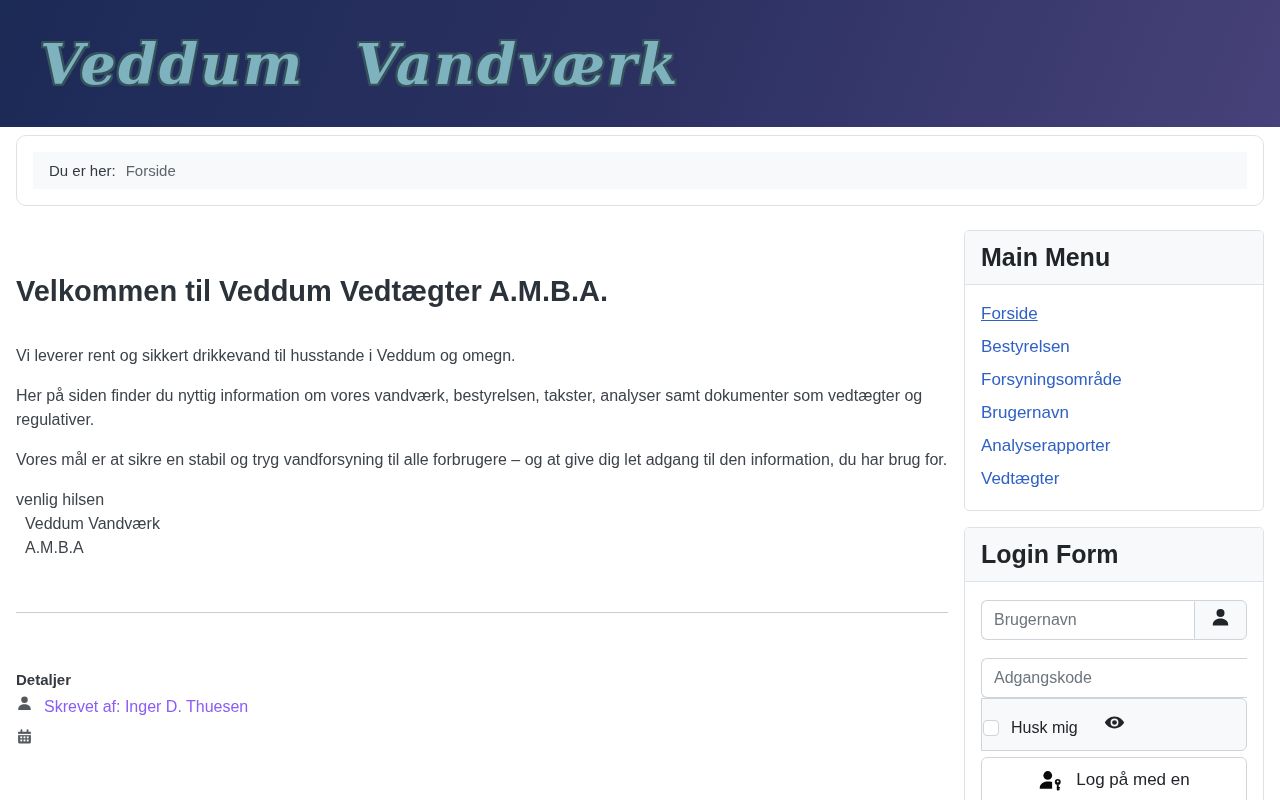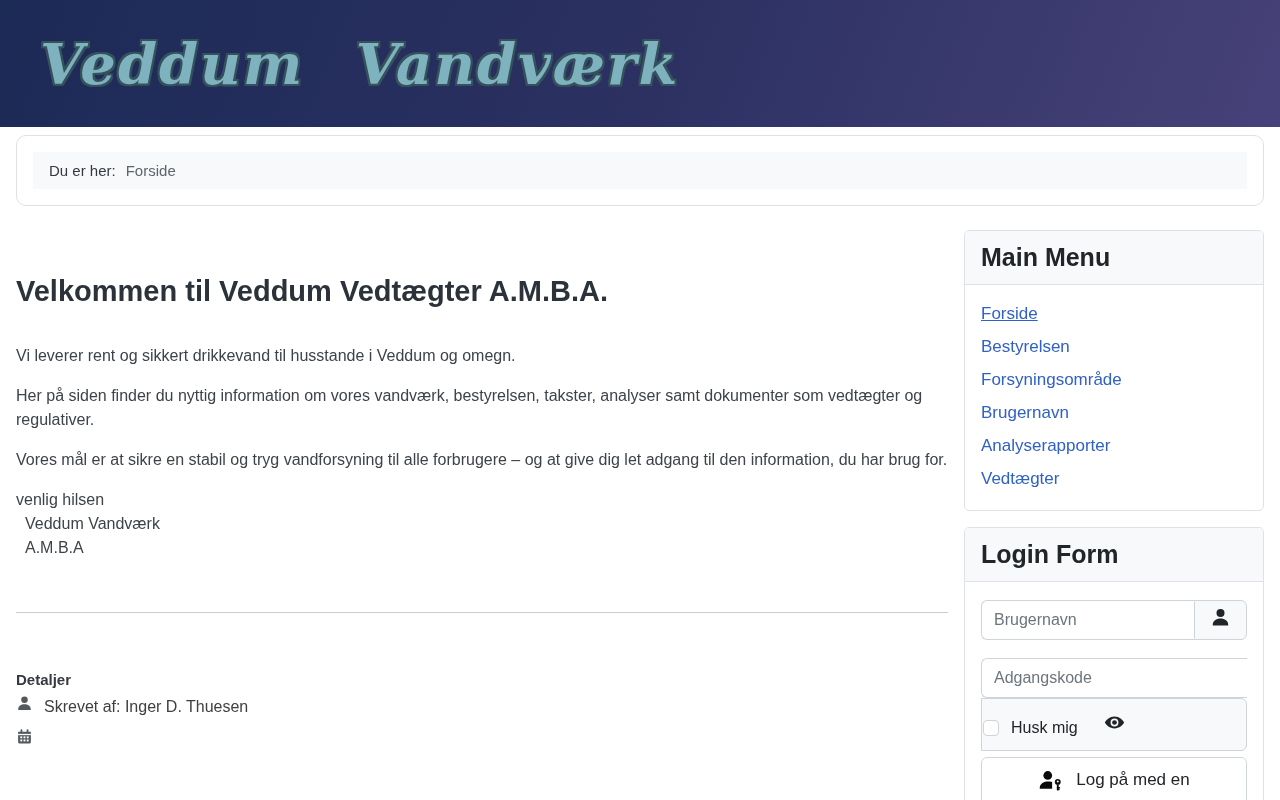--- a/index.html
+++ b/index.html
@@ -90,21 +90,21 @@
     font-size: 15px;
     font-weight: bold;
     color: #343a40;
     margin-bottom: 7px;
   }
   .detail-item {
     display: flex;
     align-items: center;
     gap: 11px;
     font-size: 16px;
-    color: #404040;
+    color: #8b5cf6;
     margin-bottom: 9px;
     line-height: 1.45;
   }
   .detail-item svg { flex: 0 0 auto; }
 
   
   .card {
     border: 1px solid #dee2e6;
     border-radius: 5px;
     background: #fff;

